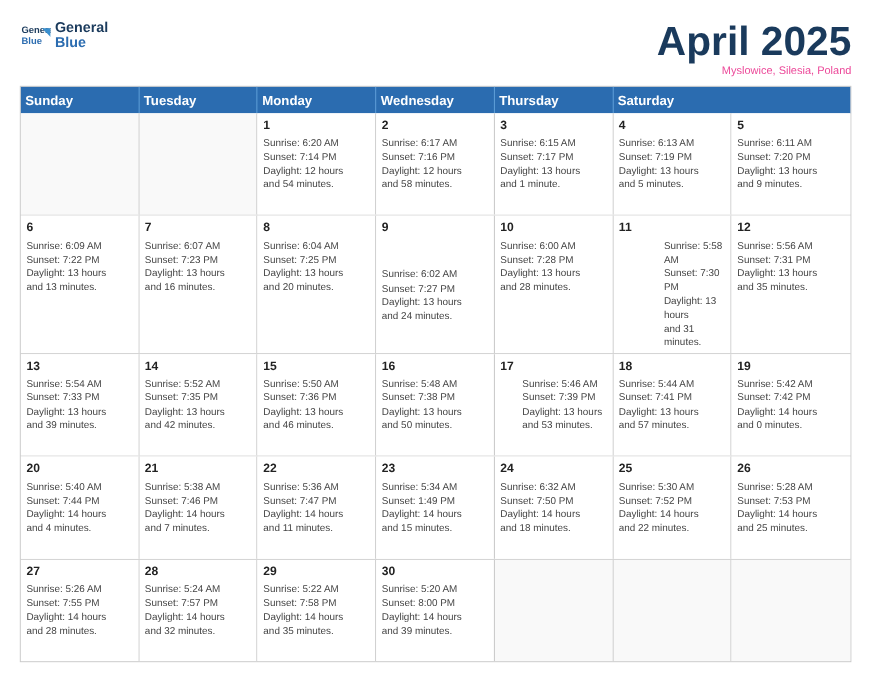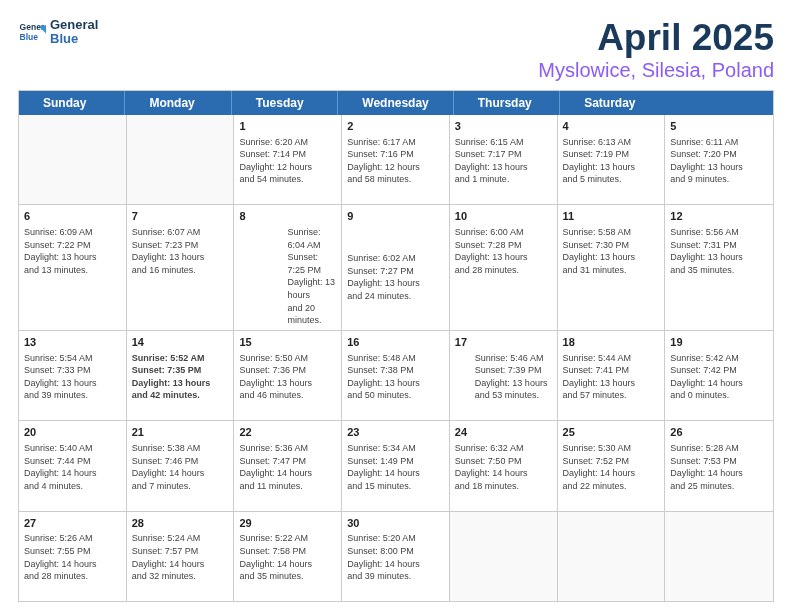--- a/index.html
+++ b/index.html
@@ -43,39 +43,39 @@
     .title-block {
       text-align: right;
     }
     .title-month {
       font-size: 37px;
       font-weight: bold;
       color: #1a3a5c;
       line-height: 1.1;
     }
     .title-location {
-      font-size: 20px;
-      color: #8b5cf6;
+      font-size: 10px;
+      color: #ec4899;
     }
     .calendar {
       flex: 1;
       display: flex;
       flex-direction: column;
       border: 1px solid #ccc;
     }
     .cal-header-row {
       display: grid;
       grid-template-columns: repeat(7, 1fr);
       background: #2b6cb0;
     }
     .cal-header-cell {
       color: #fff;
       font-size: 12px;
       font-weight: bold;
-      padding: 5px 24px;
+      padding: 5px 4px;
       border-right: 1px solid #5b9bd5;
       text-align: left;
     }
     .cal-header-cell:last-child { border-right: none; }
     .cal-body {
       display: flex;
       flex-direction: column;
       flex: 1;
     }
     .cal-row {
@@ -126,22 +126,22 @@
     </div>
     <div class="title-block">
       <div class="title-month">April 2025</div>
       <div class="title-location">Myslowice, Silesia, Poland</div>
     </div>
   </div>
 
   <div class="calendar">
     <div class="cal-header-row">
         <div class="cal-header-cell">Sunday</div>
+        <div class="cal-header-cell">Tuesday</div>
         <div class="cal-header-cell">Monday</div>
-        <div class="cal-header-cell">Tuesday</div>
         <div class="cal-header-cell">Wednesday</div>
         <div class="cal-header-cell">Thursday</div>
         <div class="cal-header-cell">Saturday</div>
       </div>
     <div class="cal-body">
         <div class="cal-row">
           <div class="cal-cell empty"></div>
           <div class="cal-cell empty"></div>
           <div class="cal-cell">
             <div class="cell-day">1</div>
@@ -189,42 +189,42 @@
           </div>
           <div class="cal-cell">
             <div class="cell-day">7</div>
             <div class="cell-info" style="white-space: pre-line;">Sunrise: 6:07 AM
 Sunset: 7:23 PM
 Daylight: 13 hours
 and 16 minutes.</div>
           </div>
           <div class="cal-cell">
             <div class="cell-day">8</div>
-            <div class="cell-info" style="white-space: pre-line; margin-left: 48px;">Sunrise: 6:04 AM
+            <div class="cell-info" style="white-space: pre-line;">Sunrise: 6:04 AM
 Sunset: 7:25 PM
 Daylight: 13 hours
 and 20 minutes.</div>
           </div>
           <div class="cal-cell">
             <div class="cell-day">9</div>
             <div class="cell-info" style="white-space: pre-line; margin-top: 28px;">Sunrise: 6:02 AM
 Sunset: 7:27 PM
 Daylight: 13 hours
 and 24 minutes.</div>
           </div>
           <div class="cal-cell">
             <div class="cell-day">10</div>
             <div class="cell-info" style="white-space: pre-line;">Sunrise: 6:00 AM
 Sunset: 7:28 PM
 Daylight: 13 hours
 and 28 minutes.</div>
           </div>
           <div class="cal-cell">
             <div class="cell-day">11</div>
-            <div class="cell-info" style="white-space: pre-line;">Sunrise: 5:58 AM
+            <div class="cell-info" style="white-space: pre-line; margin-left: 41px;">Sunrise: 5:58 AM
 Sunset: 7:30 PM
 Daylight: 13 hours
 and 31 minutes.</div>
           </div>
           <div class="cal-cell">
             <div class="cell-day">12</div>
             <div class="cell-info" style="white-space: pre-line;">Sunrise: 5:56 AM
 Sunset: 7:31 PM
 Daylight: 13 hours
 and 35 minutes.</div>
@@ -233,21 +233,21 @@
         <div class="cal-row">
           <div class="cal-cell">
             <div class="cell-day">13</div>
             <div class="cell-info" style="white-space: pre-line;">Sunrise: 5:54 AM
 Sunset: 7:33 PM
 Daylight: 13 hours
 and 39 minutes.</div>
           </div>
           <div class="cal-cell">
             <div class="cell-day">14</div>
-            <div class="cell-info" style="white-space: pre-line; font-weight: bold;">Sunrise: 5:52 AM
+            <div class="cell-info" style="white-space: pre-line;">Sunrise: 5:52 AM
 Sunset: 7:35 PM
 Daylight: 13 hours
 and 42 minutes.</div>
           </div>
           <div class="cal-cell">
             <div class="cell-day">15</div>
             <div class="cell-info" style="white-space: pre-line;">Sunrise: 5:50 AM
 Sunset: 7:36 PM
 Daylight: 13 hours
 and 46 minutes.</div>

